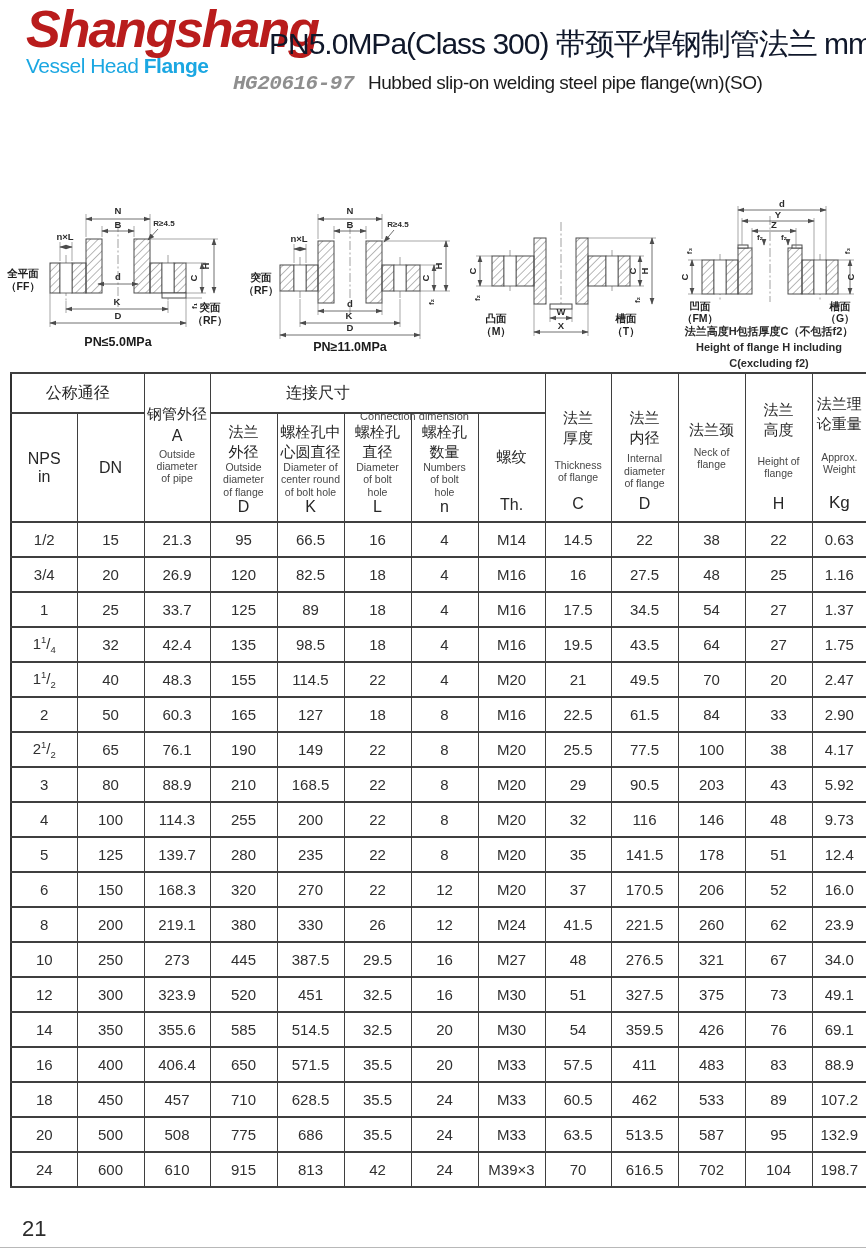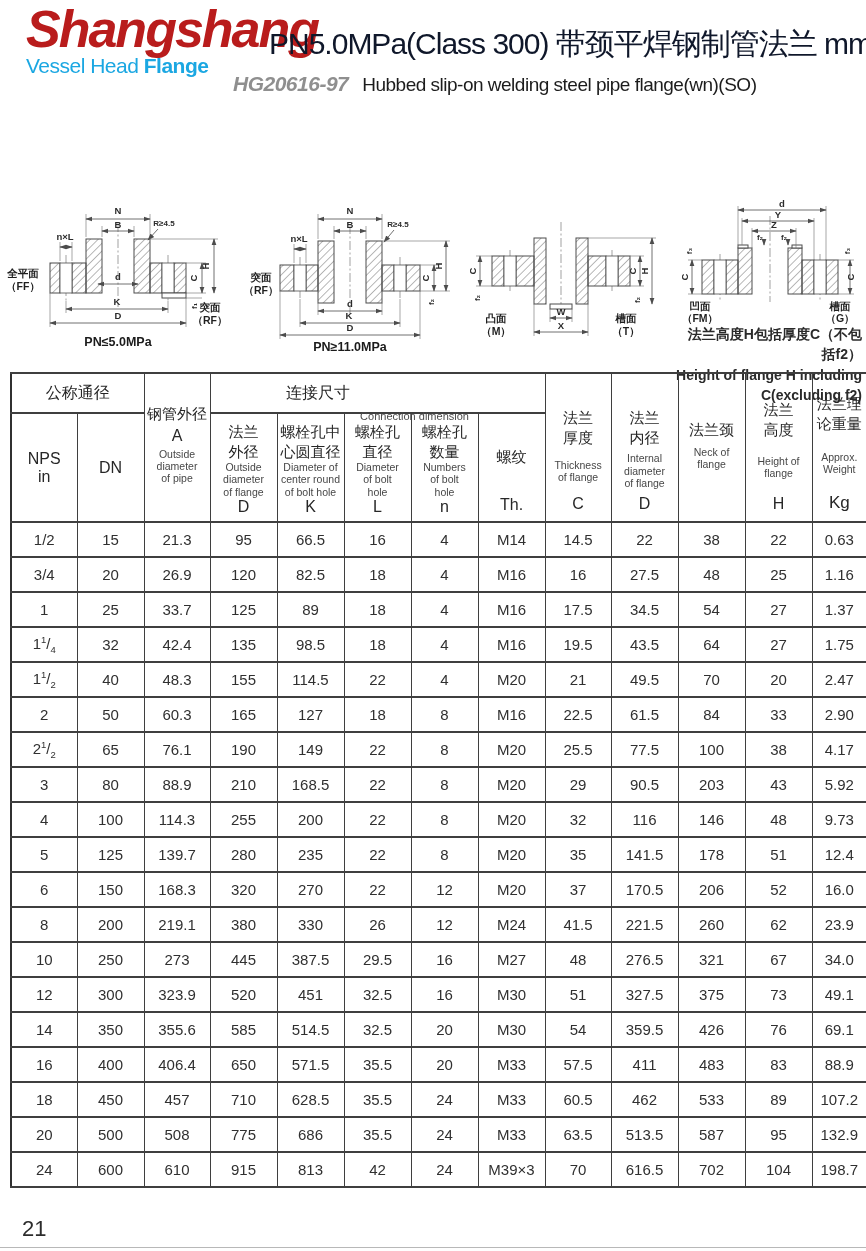--- a/index.html
+++ b/index.html
@@ -8,39 +8,39 @@
   .page { position:relative; width:866px; height:1251px; overflow:hidden; background:#ffffff; }
 
   
   .logo { position:absolute; left:26px; top:2px; }
   .logo-name { font-size:52px; font-weight:bold; font-style:italic; color:#b91c1c; letter-spacing:-2px; line-height:1.05; }
   .logo-tag { font-size:21px; color:#1ba7e2; letter-spacing:-0.5px; margin-top:-3px; }
   .logo-tag .tag-bold { font-weight:bold; }
   .title-block { position:absolute; left:233px; top:24px; width:632px; }
   .main-title { font-size:30px; color:#0f172a; white-space:nowrap; letter-spacing:-1px;margin-left:36px; }
   .sub-row { margin-top:7px; display:flex; align-items:baseline; gap:14px; }
-  .standard { font-size:21px; font-weight:bold; font-style:italic; color:#8f8f8f; letter-spacing:-0.5px; }
+  .standard { font-size:21px; font-weight:bold; font-style:italic; color:#8f8f8f; letter-spacing:-0.5px;font-family:Liberation Mono, monospace; }
   .subtitle { font-size:19px; color:#1c1c1c; letter-spacing:-0.5px; }
 
   
   .drawing { position:absolute; }
   svg text { font-size:9.5px; fill:#333; text-anchor:middle; font-family:"Liberation Sans","DejaVu Sans",sans-serif; }
   svg text.dl { font-weight:bold; font-size:9.5px; fill:#2b2b2b; }
   svg text.small { font-size:8px; }
   svg text.face { font-size:10.5px; font-weight:bold; fill:#1f1f1f; }
   svg text.cap { font-size:12.5px; font-weight:bold; fill:#1b1b1b; }
   .ht { fill:url(#hatch); stroke:#4c4c4c; stroke-width:1; }
   .ol { fill:#ffffff; stroke:#4c4c4c; stroke-width:1; }
   .olt { fill:#ffffff; stroke:#4c4c4c; stroke-width:0.8; }
   .dim { stroke:#4c4c4c; stroke-width:0.8; marker-start:url(#arr); marker-end:url(#arr); }
   .leader { stroke:#4c4c4c; stroke-width:0.8; marker-end:url(#arr); }
   .ext { stroke:#6d6d6d; stroke-width:0.6; }
   .cl { stroke:#7a7a7a; stroke-width:0.7; stroke-dasharray:9 2.5 2 2.5; }
-  .note { position:absolute; left:676px; top:324px; width:186px; text-align:right;
-          font-size:14px; font-weight:bold; color:#2a2a2a; line-height:1.45; }
+  .note { position:absolute; left:676px; top:324px; width:186px; text-align:center;
+          font-size:11px; font-weight:bold; color:#2a2a2a; line-height:1.45; }
 
   
   .spec-table { position:absolute; left:10px; top:372px; width:856px; border-collapse:collapse; table-layout:fixed; }
   .spec-table th, .spec-table td { border:1px solid #3f3f3f; border-top-width:2px; border-bottom-width:2px;
        text-align:center; vertical-align:middle; font-weight:normal; padding:0; }
   .spec-table { border:2px solid #303030; }
   .spec-table td { height:35px; font-size:15px; color:#303030; }
   .spec-table td sup { font-size:9.5px; vertical-align:super; }
   .spec-table td sub { font-size:9.5px; vertical-align:sub; }
   .grp { font-size:16px; color:#252525; display:flex; align-items:center; justify-content:center; gap:10px; height:36px; }

